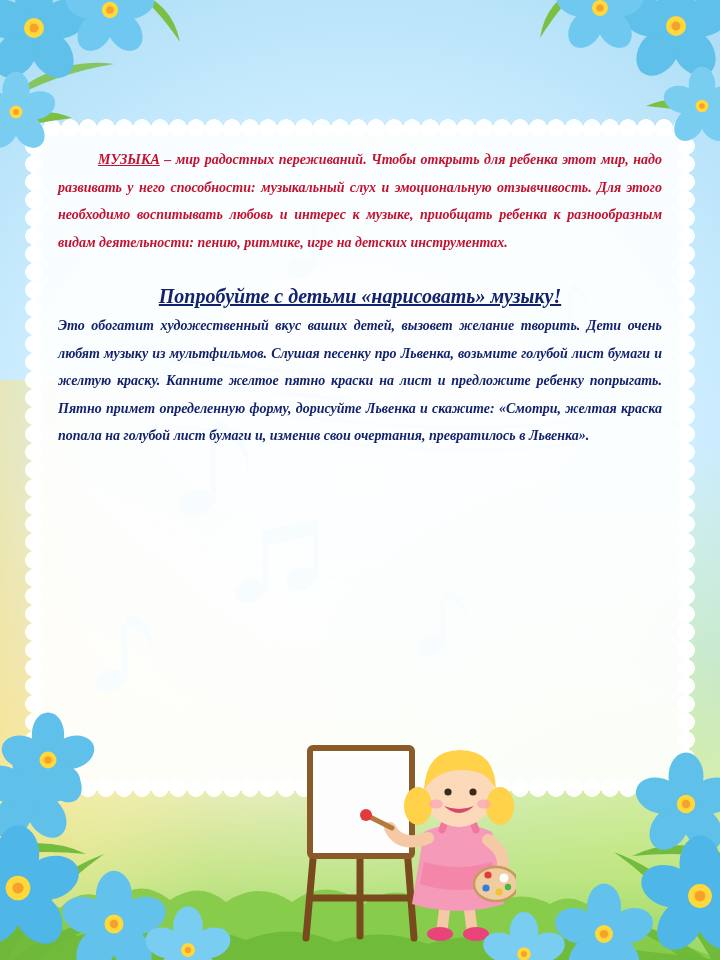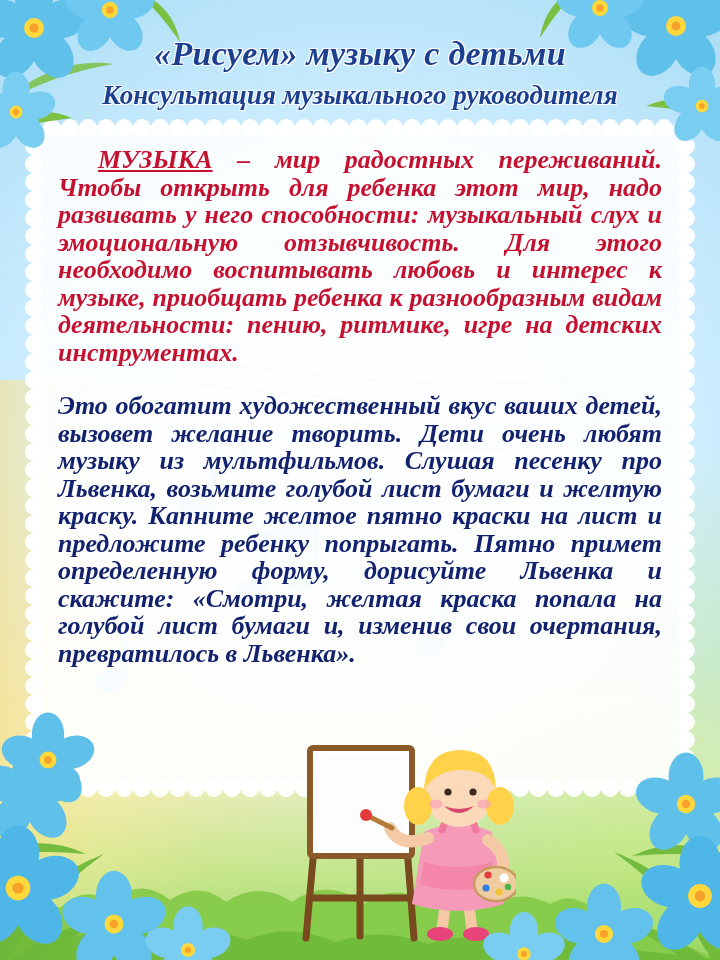--- a/index.html
+++ b/index.html
@@ -131,21 +131,21 @@
     position: absolute;
     left: 58px;
     top: 146px;
     width: 604px;
     z-index: 5;
   }
   .para {
     font-family: "Liberation Serif", serif;
     font-style: italic;
     font-weight: bold;
-    font-size: 26px;
+    font-size: 14px;
     line-height: 27.5px;
     text-align: justify;
     color: #12226e;
     margin: 0 0 0 0;
     text-indent: 40px;
   }
   .para.red {
     color: #c4112f;
   }
   .para.no-indent { text-indent: 0; }
@@ -244,30 +244,27 @@
         <ellipse cx="0" cy="30" rx="10" ry="7.5" transform="rotate(-20 0 30)"></ellipse>
         <rect x="8" y="-8" width="3" height="38"></rect>
         <path d="M11 -8 q 18 6 17 24 q 4 -24 -17 -31 z"></path>
       </g>
     </g>
   </svg>
 
   <div class="card"></div>
   <div class="card-sides"></div>
 
-  <div class="title-block">
-    <p class="title-main">«Рисуем» музыку с детьми</p>
-    <p class="title-sub">Консультация музыкального руководителя</p>
-  </div>
 
   <div class="body-text">
     <p class="para red"><span class="kw-underline">МУЗЫКА</span><span> – мир радостных  переживаний. Чтобы открыть для ребенка этот мир, надо развивать у него способности:  музыкальный  слух  и  эмоциональную отзывчивость.  Для  этого  необходимо  воспитывать любовь  и  интерес  к  музыке,  приобщать  ребенка  к разнообразным  видам  деятельности:  пению,  ритмике, игре на детских инструментах.</span></p>
 
     <div class="gap"></div>
 
+    <p class="subhead">Попробуйте с детьми «нарисовать» музыку!</p>
 
     <p class="para no-indent">Это обогатит художественный вкус ваших детей, вызовет желание творить. Дети очень любят музыку из мультфильмов. Слушая песенку про Львенка, возьмите голубой лист бумаги и желтую краску. Капните желтое пятно краски на лист и предложите ребенку попрыгать. Пятно примет определенную форму, дорисуйте Львенка и скажите: «Смотри, желтая краска попала на голубой лист бумаги и, изменив свои очертания, превратилось в Львенка».</p>
 
   </div>
 
   <svg class="girl-wrap" viewBox="0 0 220 230" xmlns="http://www.w3.org/2000/svg">
 
     <g stroke="#7a4a1f" stroke-width="7" stroke-linecap="round" fill="none">
       <line x1="26" y1="46" x2="10" y2="226"></line>
       <line x1="104" y1="46" x2="118" y2="226"></line>

